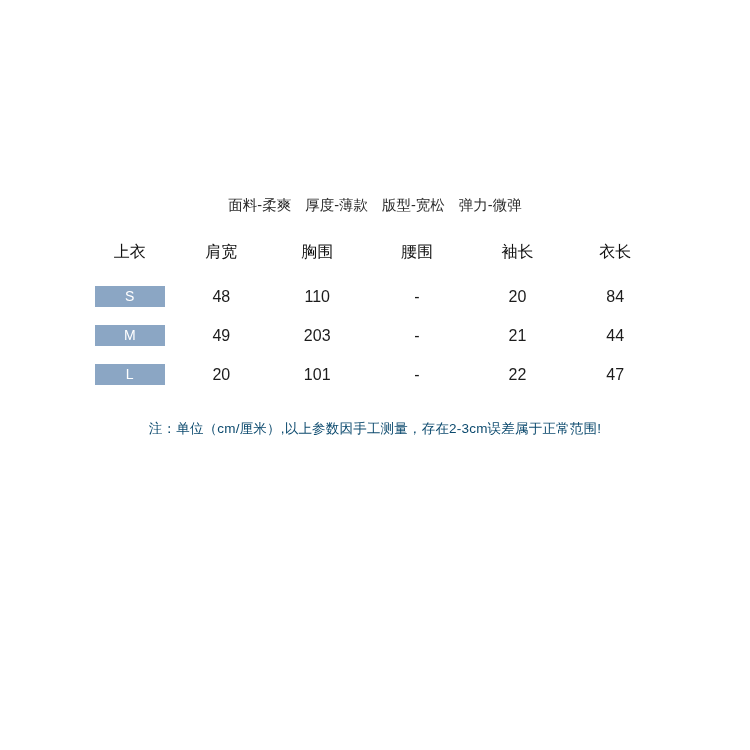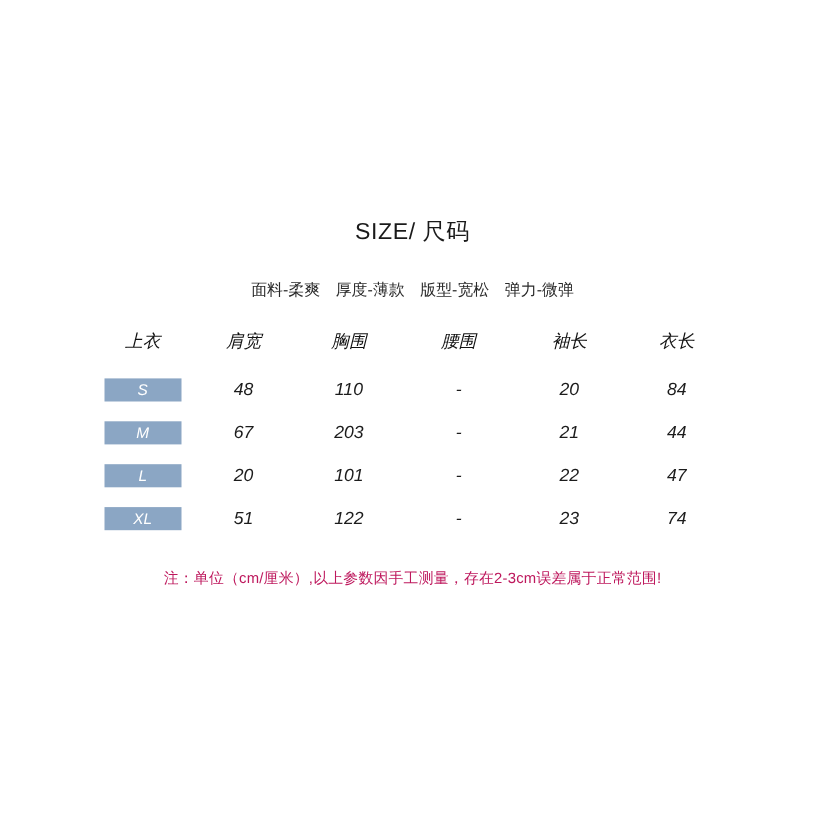--- a/index.html
+++ b/index.html
@@ -41,21 +41,20 @@
     color: #2a2a2a;
     margin-bottom: 26px;
   }
   .attr-item {
     white-space: nowrap;
   }
   table.size-table {
     margin: 0 auto;
     border-collapse: collapse;
     width: 578px;
-    font-style: italic;
   }
   table.size-table th,
   table.size-table td {
     border: none;
     text-align: center;
     font-weight: 400;
     color: #1c1c1c;
   }
   table.size-table thead th {
     font-size: 16px;
@@ -76,38 +75,37 @@
     line-height: 21px;
     margin: 0 auto;
     background: #8ba6c4;
     color: #ffffff;
     font-size: 14px;
     text-align: center;
   }
   .note {
     text-align: center;
     font-size: 13.5px;
-    color: #be185d;
+    color: #0c4a6e;
     margin-top: 26px;
     letter-spacing: 0.2px;
   }
   
   .col-shoulder { width: 96px; }
   .col-bust     { width: 96px; margin-top: 47px; }
   .col-waist    { width: 104px; }
   .col-sleeve   { width: 98px; }
   .col-length   { width: 98px; }
 </style>
 </head>
 <body>
 
 <div class="page">
   <div class="size-block">
 
-    <div class="title">SIZE/ 尺码</div>
 
     <div class="attrs">
       <span class="attr-item">面料-柔爽</span>
       <span class="attr-item">厚度-薄款</span>
       <span class="attr-item">版型-宽松</span>
       <span class="attr-item">弹力-微弹</span>
     </div>
 
     <table class="size-table">
       <thead>
@@ -128,45 +126,35 @@
           <td class="col-shoulder">48</td>
           <td class="col-bust">110</td>
           <td class="col-waist">-</td>
           <td class="col-sleeve">20</td>
           <td class="col-length">84</td>
         </tr>
         <tr>
           <td class="size-cell">
             <span class="size-chip">M</span>
           </td>
-          <td class="col-shoulder">67</td>
+          <td class="col-shoulder">49</td>
           <td class="col-bust">203</td>
           <td class="col-waist">-</td>
           <td class="col-sleeve">21</td>
           <td class="col-length">44</td>
         </tr>
         <tr>
           <td class="size-cell">
             <span class="size-chip">L</span>
           </td>
           <td class="col-shoulder">20</td>
           <td class="col-bust">101</td>
           <td class="col-waist">-</td>
           <td class="col-sleeve">22</td>
           <td class="col-length">47</td>
         </tr>
-        <tr>
-          <td class="size-cell">
-            <span class="size-chip">XL</span>
-          </td>
-          <td class="col-shoulder">51</td>
-          <td class="col-bust">122</td>
-          <td class="col-waist">-</td>
-          <td class="col-sleeve">23</td>
-          <td class="col-length">74</td>
-        </tr>
       </tbody>
     </table>
 
     <div class="note">注：单位（cm/厘米）,以上参数因手工测量，存在2-3cm误差属于正常范围!</div>
 
   </div>
 </div>
 
 </body></html>

